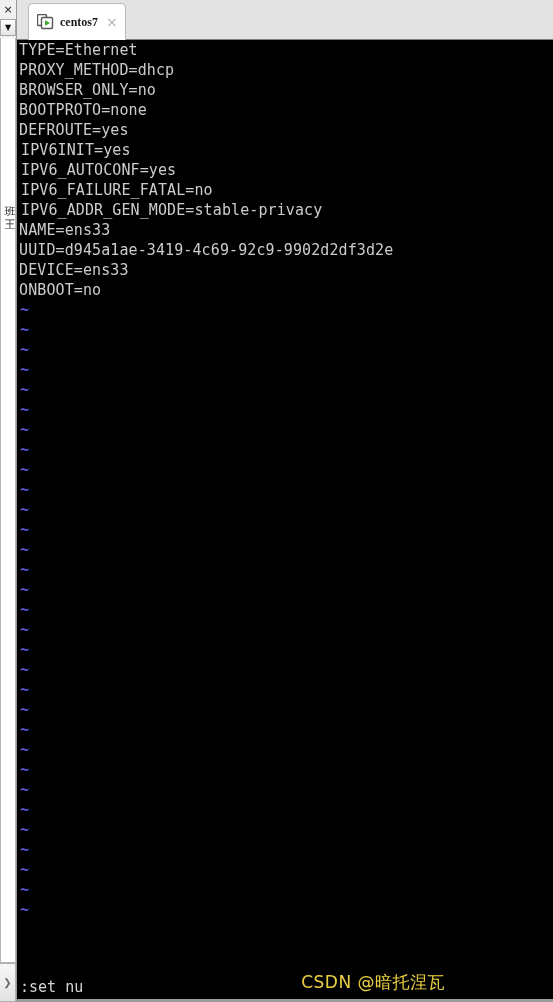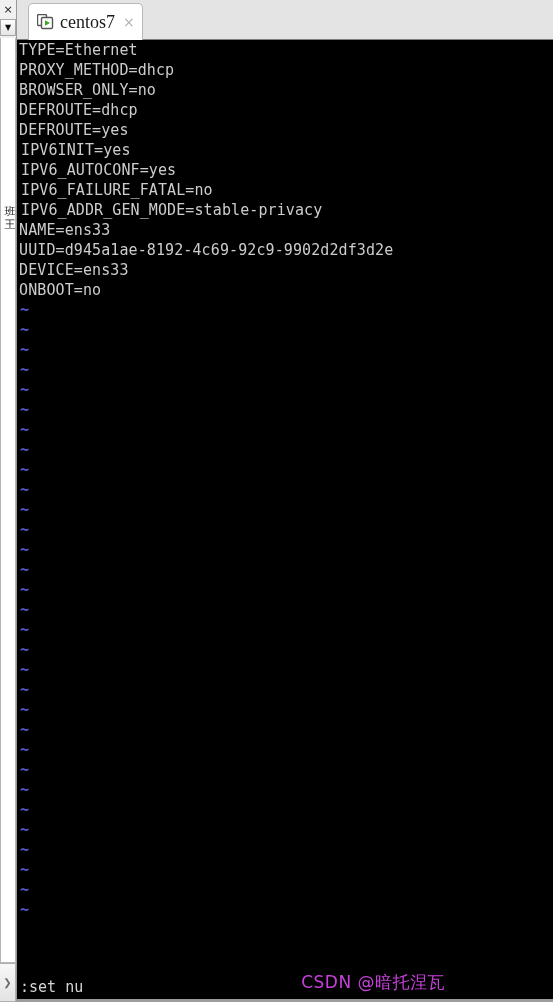--- a/index.html
+++ b/index.html
@@ -105,22 +105,22 @@
     border: 1px solid #b9b9b9;
     border-bottom: none;
     border-radius: 5px 5px 0 0;
     box-sizing: border-box;
     display: flex;
     align-items: center;
     gap: 6px;
   }
   .vm-icon { width: 17px; height: 16px; display: block; flex: 0 0 auto; }
   #tab-label {
-    font-size: 18px;
-    font-weight: normal;
+    font-size: 12px;
+    font-weight: bold;
     color: #1a1a1a;
     font-family: "Liberation Serif", serif;
     white-space: nowrap;
   }
   #tab-close {
     font-size: 14px;
     color: #b0b0b0;
     font-family: "DejaVu Sans", sans-serif;
     line-height: 14px;
     padding-left: 2px;
@@ -172,21 +172,21 @@
     font-size: 15px;
     color: #d4d4d4;
     white-space: pre;
     padding-left: 3px;
   }
   #watermark {
     position: absolute;
     right: 12px;
     bottom: 8px;
     font-size: 17px;
-    color: #d946ef;
+    color: #fde047;
     font-family: "DejaVu Sans", sans-serif;
     letter-spacing: 0.5px;
     opacity: 0.92;
     text-align: center;
   }
   #bottom-edge {
     position: absolute;
     left: 17px;
     bottom: 0;
     width: 536px;
@@ -218,28 +218,28 @@
     <span id="tab-label">centos7</span>
     <span id="tab-close">×</span>
   </div>
 </div>
 
 <div id="terminal">
   <div id="buffer">
       <div class="line">TYPE=Ethernet</div>
       <div class="line">PROXY_METHOD=dhcp</div>
       <div class="line">BROWSER_ONLY=no</div>
-      <div class="line">DEFROUTE=dhcp</div>
+      <div class="line">BOOTPROTO=none</div>
       <div class="line">DEFROUTE=yes</div>
       <div class="line indent">IPV6INIT=yes</div>
       <div class="line indent">IPV6_AUTOCONF=yes</div>
       <div class="line indent">IPV6_FAILURE_FATAL=no</div>
       <div class="line indent">IPV6_ADDR_GEN_MODE=stable-privacy</div>
       <div class="line">NAME=ens33</div>
-      <div class="line">UUID=d945a1ae-8192-4c69-92c9-9902d2df3d2e</div>
+      <div class="line">UUID=d945a1ae-3419-4c69-92c9-9902d2df3d2e</div>
       <div class="line">DEVICE=ens33</div>
       <div class="line">ONBOOT=no</div>
       <div class="tilde">~</div>
       <div class="tilde">~</div>
       <div class="tilde">~</div>
       <div class="tilde">~</div>
       <div class="tilde">~</div>
       <div class="tilde">~</div>
       <div class="tilde">~</div>
       <div class="tilde">~</div>

